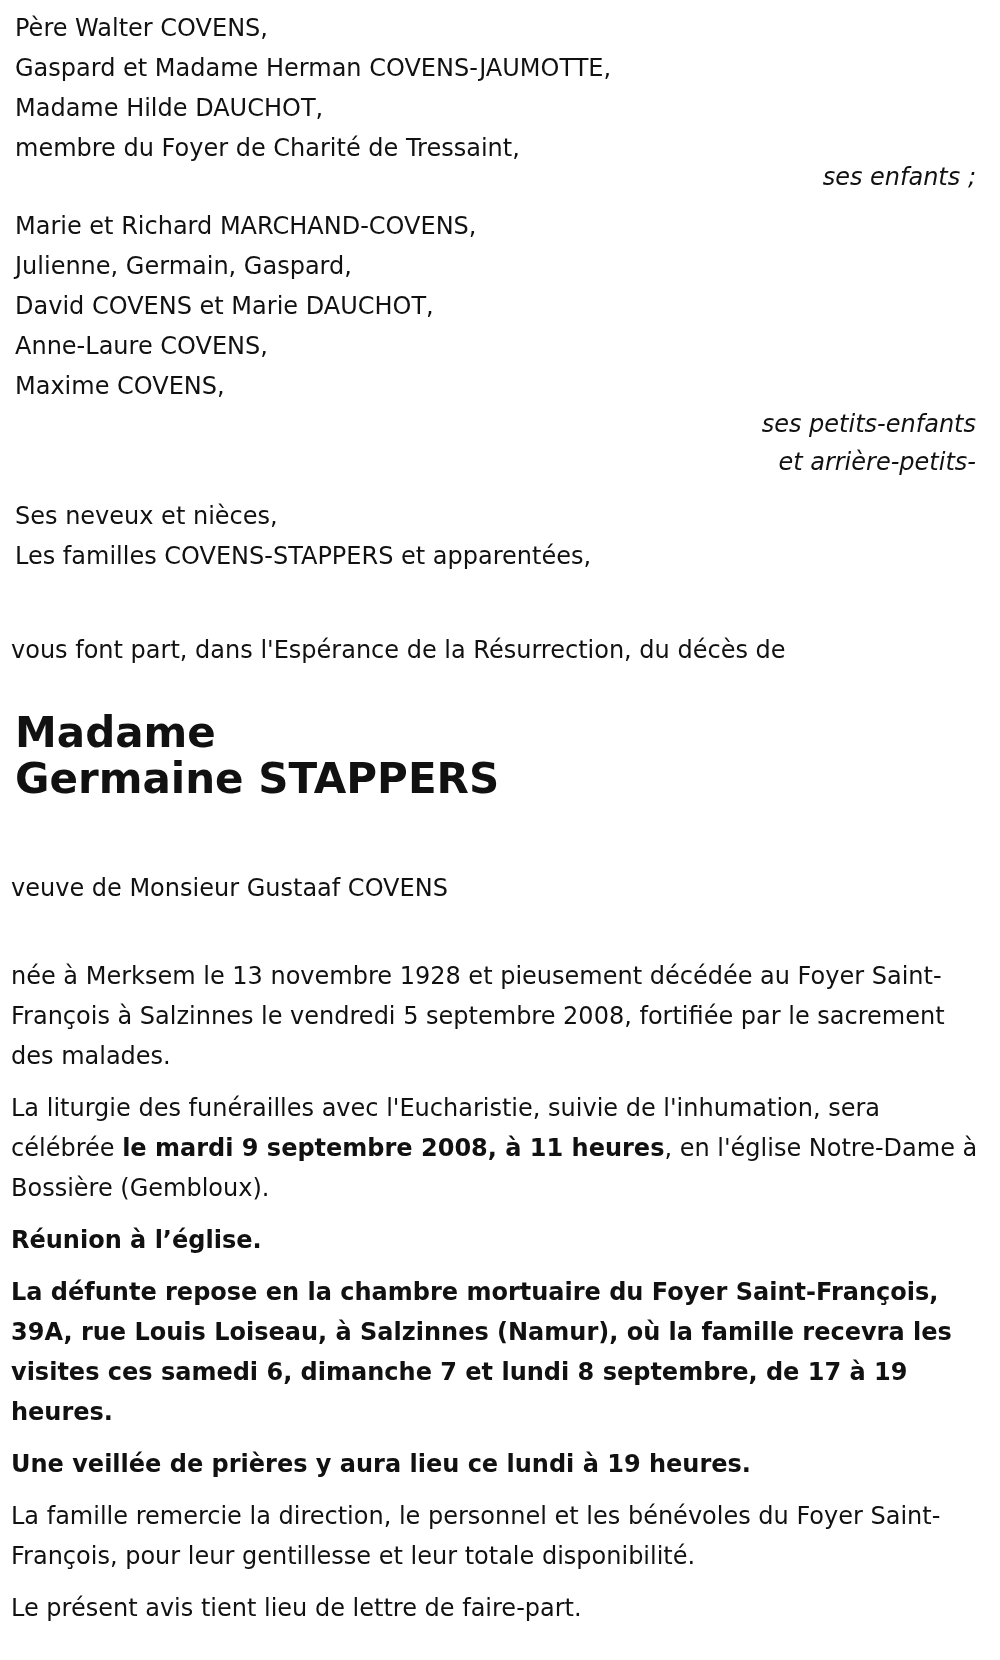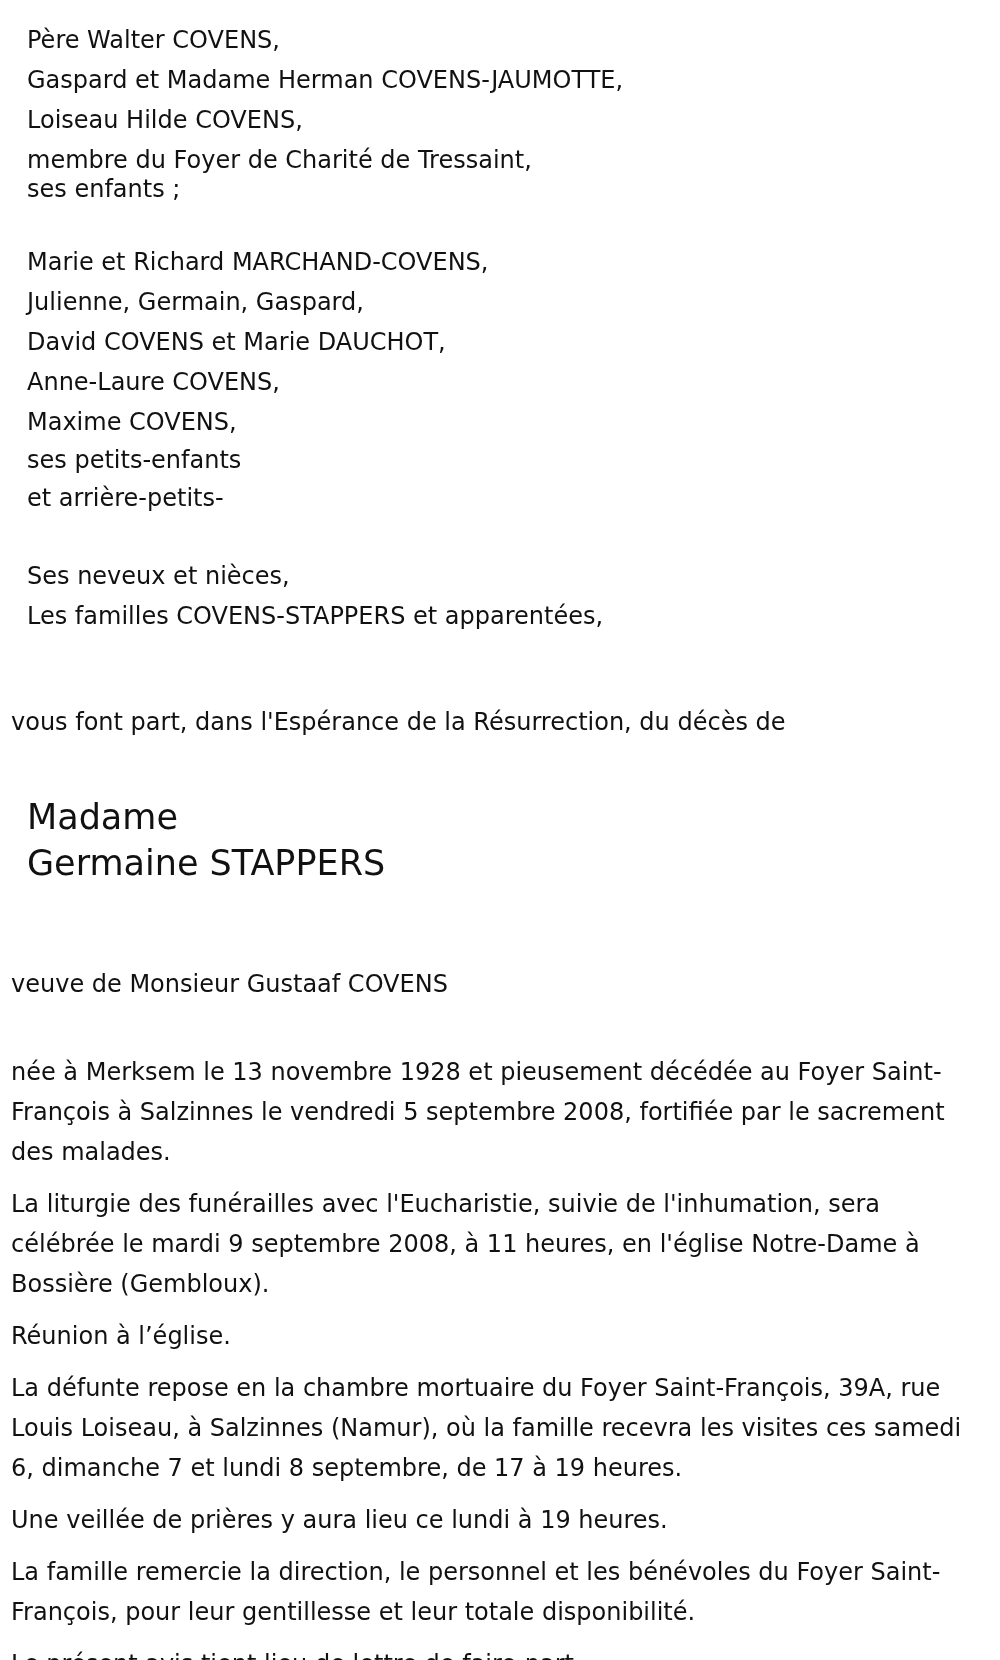--- a/index.html
+++ b/index.html
@@ -7,43 +7,44 @@
     width: 1000px;
     height: 1660px;
     overflow: hidden;
     color: #111111;
     font-family: "DejaVu Sans", sans-serif;
     font-size: 24px;
     line-height: 40px;
   }
   .page { padding: 4px 12px 0 11px; width: 977px; box-sizing: content-box; }
   .line { display: block; white-space: nowrap; }
-  .group { margin: 16px; }
+  .group { margin: 4px; }
   .relation {
     display: block;
-    text-align: left;
+    text-align: right;
+    font-style: italic;
     margin-top: -2px;
     padding-right: 8px;
   }
   .gap-sm { height: 6px; }
   .gap-lg { height: 38px; }
-  .name-block { font-weight: normal; font-size: 35px; line-height: 46px; margin: 16px; }
+  .name-block { font-weight: bold; font-size: 42px; line-height: 46px; margin: 4px; }
   .para { margin: 12px 0 10px 0; }
-  .bold { font-weight: normal; }
+  .bold { font-weight: bold; }
   .italic { }
 </style>
 </head>
 <body>
 
 <div class="page">
 
   <div class="group">
     <span class="line">Père Walter COVENS,</span>
     <span class="line">Gaspard et Madame Herman COVENS-JAUMOTTE,</span>
-    <span class="line">Loiseau Hilde COVENS,</span>
+    <span class="line">Madame Hilde DAUCHOT,</span>
     <span class="line">membre du Foyer de Charité de Tressaint,</span>
     <span class="relation" style="line-height:30px;margin-top:-6px;">ses enfants ;</span>
   </div>
 
   <div class="gap-sm"></div>
 
   <div class="group">
     <span class="line">Marie et Richard MARCHAND-COVENS,</span>
     <span class="line">Julienne, Germain, Gaspard,</span>
     <span class="line">David COVENS et Marie DAUCHOT,</span>

